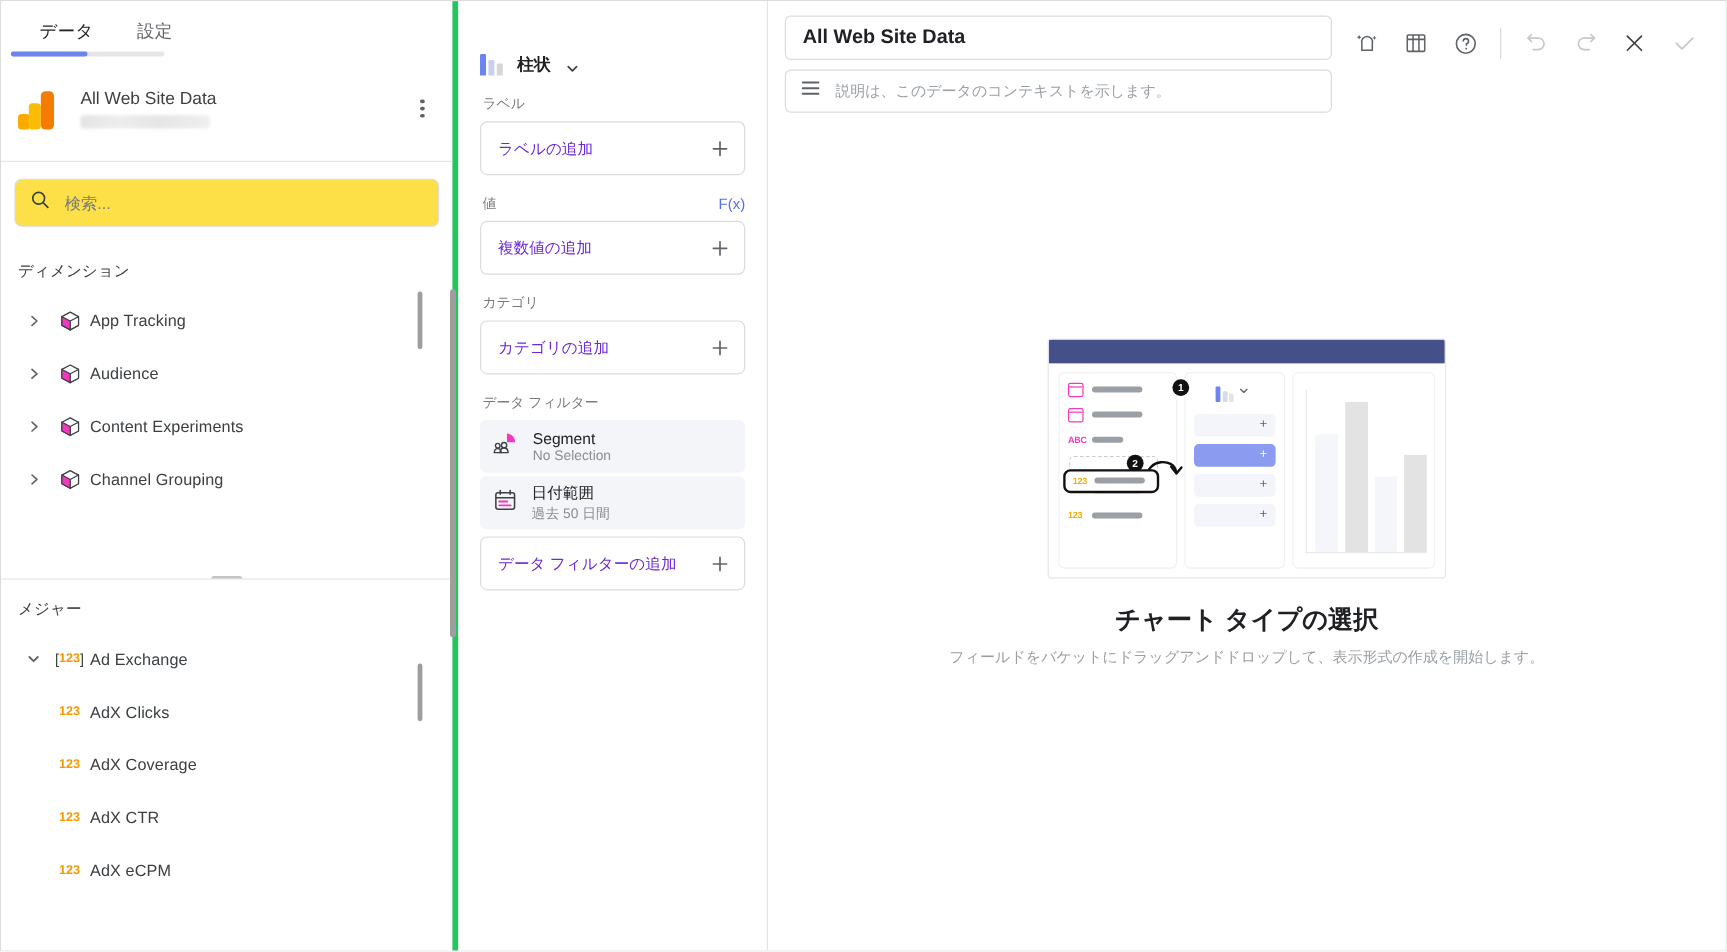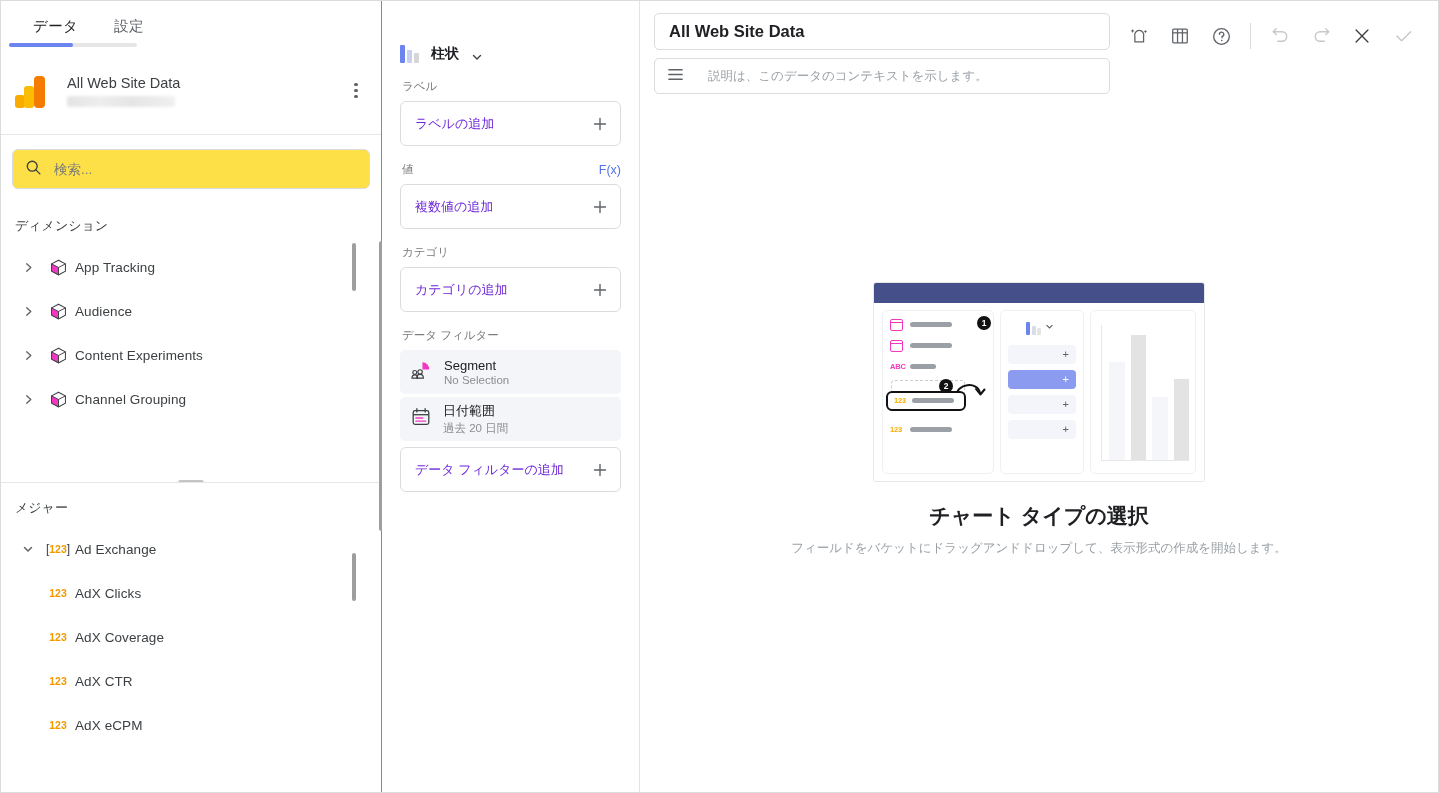--- a/index.html
+++ b/index.html
@@ -17,21 +17,21 @@
     background: #fff;
     border: 1px solid #dcdcdc;
   }
 
   
   .left-panel {
     width: 381px;
     height: 100%;
     display: flex;
     flex-direction: column;
-    border-right: 1px solid #22c55e;
+    border-right: 5px solid #22c55e;
     background: #fff;
     position: relative;
   }
   .tabs {
     display: flex;
     height: 46px;
     align-items: flex-end;
     padding-left: 14px;
     position: relative;
     flex: none;
@@ -234,21 +234,21 @@
     font-size: 16.5px; font-weight: 700;
     color: #202124;
     font-family: inherit;
     outline: none;
   }
   .desc-box {
     height: 36px;
     border: 1px solid #dadce0;
     border-radius: 5px;
     display: flex; align-items: center;
-    gap: 24px;
+    gap: 12px;
     padding: 0 12px;
   }
   .desc-box input {
     border:none; outline:none; flex:1;
     font-size: 12.5px; font-family: inherit;
     color:#3c4043; background:transparent;
   }
   .desc-box input::placeholder { color: #9aa0a6; }
 
   .toolbar {
@@ -282,21 +282,21 @@
     position: relative;
   }
   .illus-topbar { height: 20px; background: #454f8a; flex:none; }
   .illus-body { flex:1; display:flex; gap:6px; padding: 7px 8px; background:#fff; }
   .illus-card {
     background: #fff;
     border: 1px solid #eef0f4;
     border-radius: 5px;
     padding: 8px 7px;
   }
-  .illus-fields { width: 112px; display:flex; flex-direction:column; gap:9px; }
+  .illus-fields { width: 99px; display:flex; flex-direction:column; gap:9px; }
   .ifield { display:flex; align-items:center; gap:7px; height:12px; }
   .ifield .pill { height:5px; border-radius:3px; background:#9aa0a6; }
   .cal-ic { width:13px; height:12px; border:1.6px solid #f238c0; border-radius:2px; position:relative; flex:none;}
   .cal-ic:after{ content:''; position:absolute; left:0; right:0; top:2px; height:1.6px; background:#f238c0;}
   .abc-ic { font-size:7.5px; font-weight:700; color:#f238c0; width:13px; flex:none; letter-spacing:-.2px;}
   .n123-ic { font-size:7.5px; font-weight:700; color:#f9ab00; width:13px; flex:none; letter-spacing:-.2px;}
   .ghost-slot {
     height: 15px; border: 1.4px dashed #c9ccd1; border-radius: 4px; width: 74px; margin-left: 1px;
   }
   .illus-buckets { width: 84px; display:flex; flex-direction:column; gap:6px; }
@@ -573,21 +573,21 @@
           <rect x="3.5" y="5" width="17" height="15" rx="2" fill="none" stroke="#3c4043" stroke-width="1.4"></rect>
           <line x1="3.5" y1="9.5" x2="20.5" y2="9.5" stroke="#3c4043" stroke-width="1.4"></line>
           <line x1="7.5" y1="3" x2="7.5" y2="6.5" stroke="#3c4043" stroke-width="1.4" stroke-linecap="round"></line>
           <line x1="16.5" y1="3" x2="16.5" y2="6.5" stroke="#3c4043" stroke-width="1.4" stroke-linecap="round"></line>
           <line x1="6.5" y1="13" x2="14" y2="13" stroke="#f238c0" stroke-width="1.6" stroke-linecap="round"></line>
           <line x1="6.5" y1="16.5" x2="17" y2="16.5" stroke="#f238c0" stroke-width="1.6" stroke-linecap="round"></line>
         </svg>
       </span>
       <span class="filter-texts">
         <span class="filter-title">日付範囲</span>
-        <span class="filter-sub">過去 20 日間</span>
+        <span class="filter-sub">過去 50 日間</span>
       </span>
     </div>
 
     <div class="bucket" style="margin-top:6px;">
       <span class="bucket-ph">データ フィルターの追加</span>
       <span class="plus">
         <svg width="16" height="16" viewBox="0 0 16 16" stroke="#5f6368" stroke-width="1.4" stroke-linecap="round">
             <line x1="8" y1="2.5" x2="8" y2="13.5"></line>
             <line x1="2.5" y1="8" x2="13.5" y2="8"></line>
           </svg>

